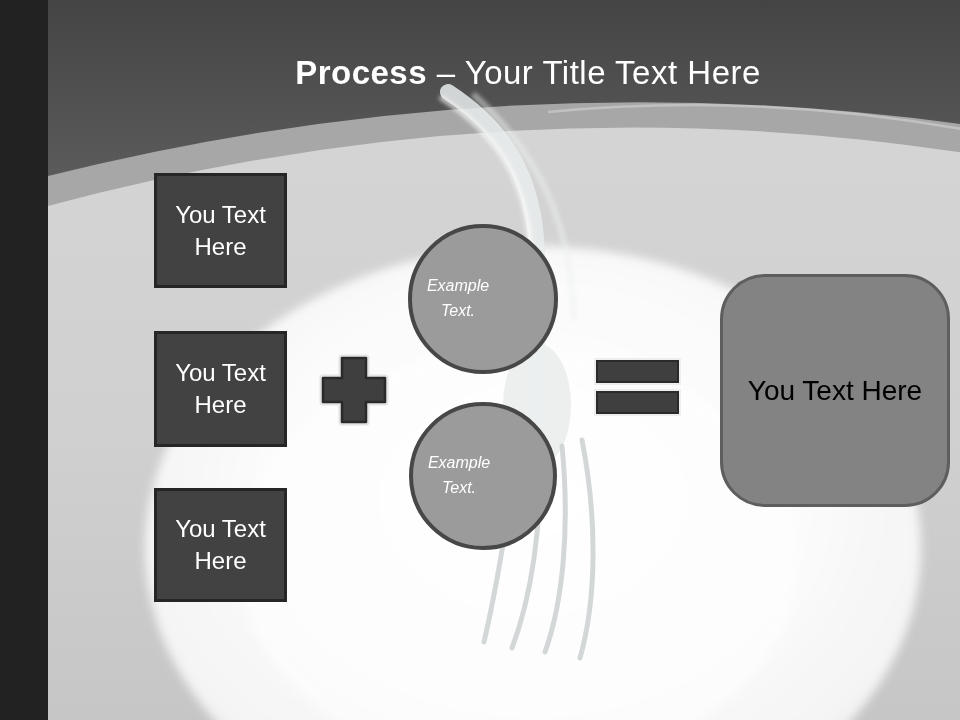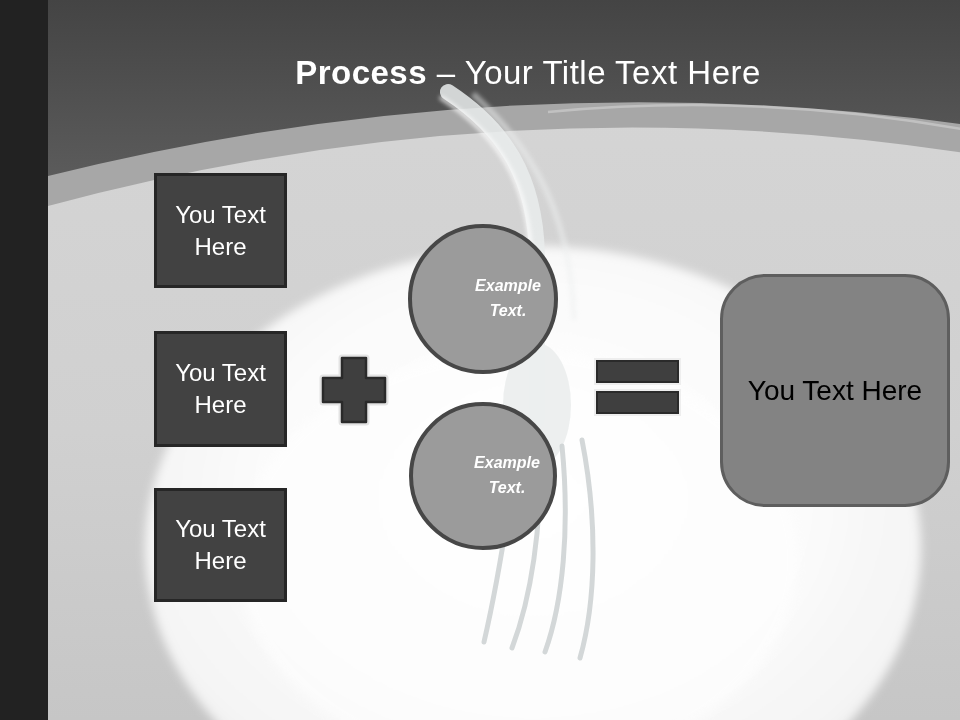--- a/index.html
+++ b/index.html
@@ -46,22 +46,22 @@
     box-shadow:0 0 0 2px rgba(235,235,235,.85);
     z-index:4;
   }
   .eqbar.e1{top:360px;}
   .eqbar.e2{top:391px;}
 
   
   .circle{
     position:absolute;border-radius:50%;
     background:#9b9b9b;border:4px solid #474747;
-    display:flex;align-items:center;justify-content:flex-end;
-    color:#ffffff;font-weight:bold;font-style:italic;
+    display:flex;align-items:center;justify-content:flex-start;
+    color:#ffffff;font-weight:normal;font-style:italic;
     font-size:16px;line-height:1.55;text-align:center;
     z-index:4;
   }
   .circle.c1{left:360px;top:224px;width:142px;height:142px;}
   .circle.c2{left:361px;top:402px;width:140px;height:140px;}
   .circle .lbl{width:92px;}
 
   
   .result{
     position:absolute;left:672px;top:274px;width:224px;height:227px;

